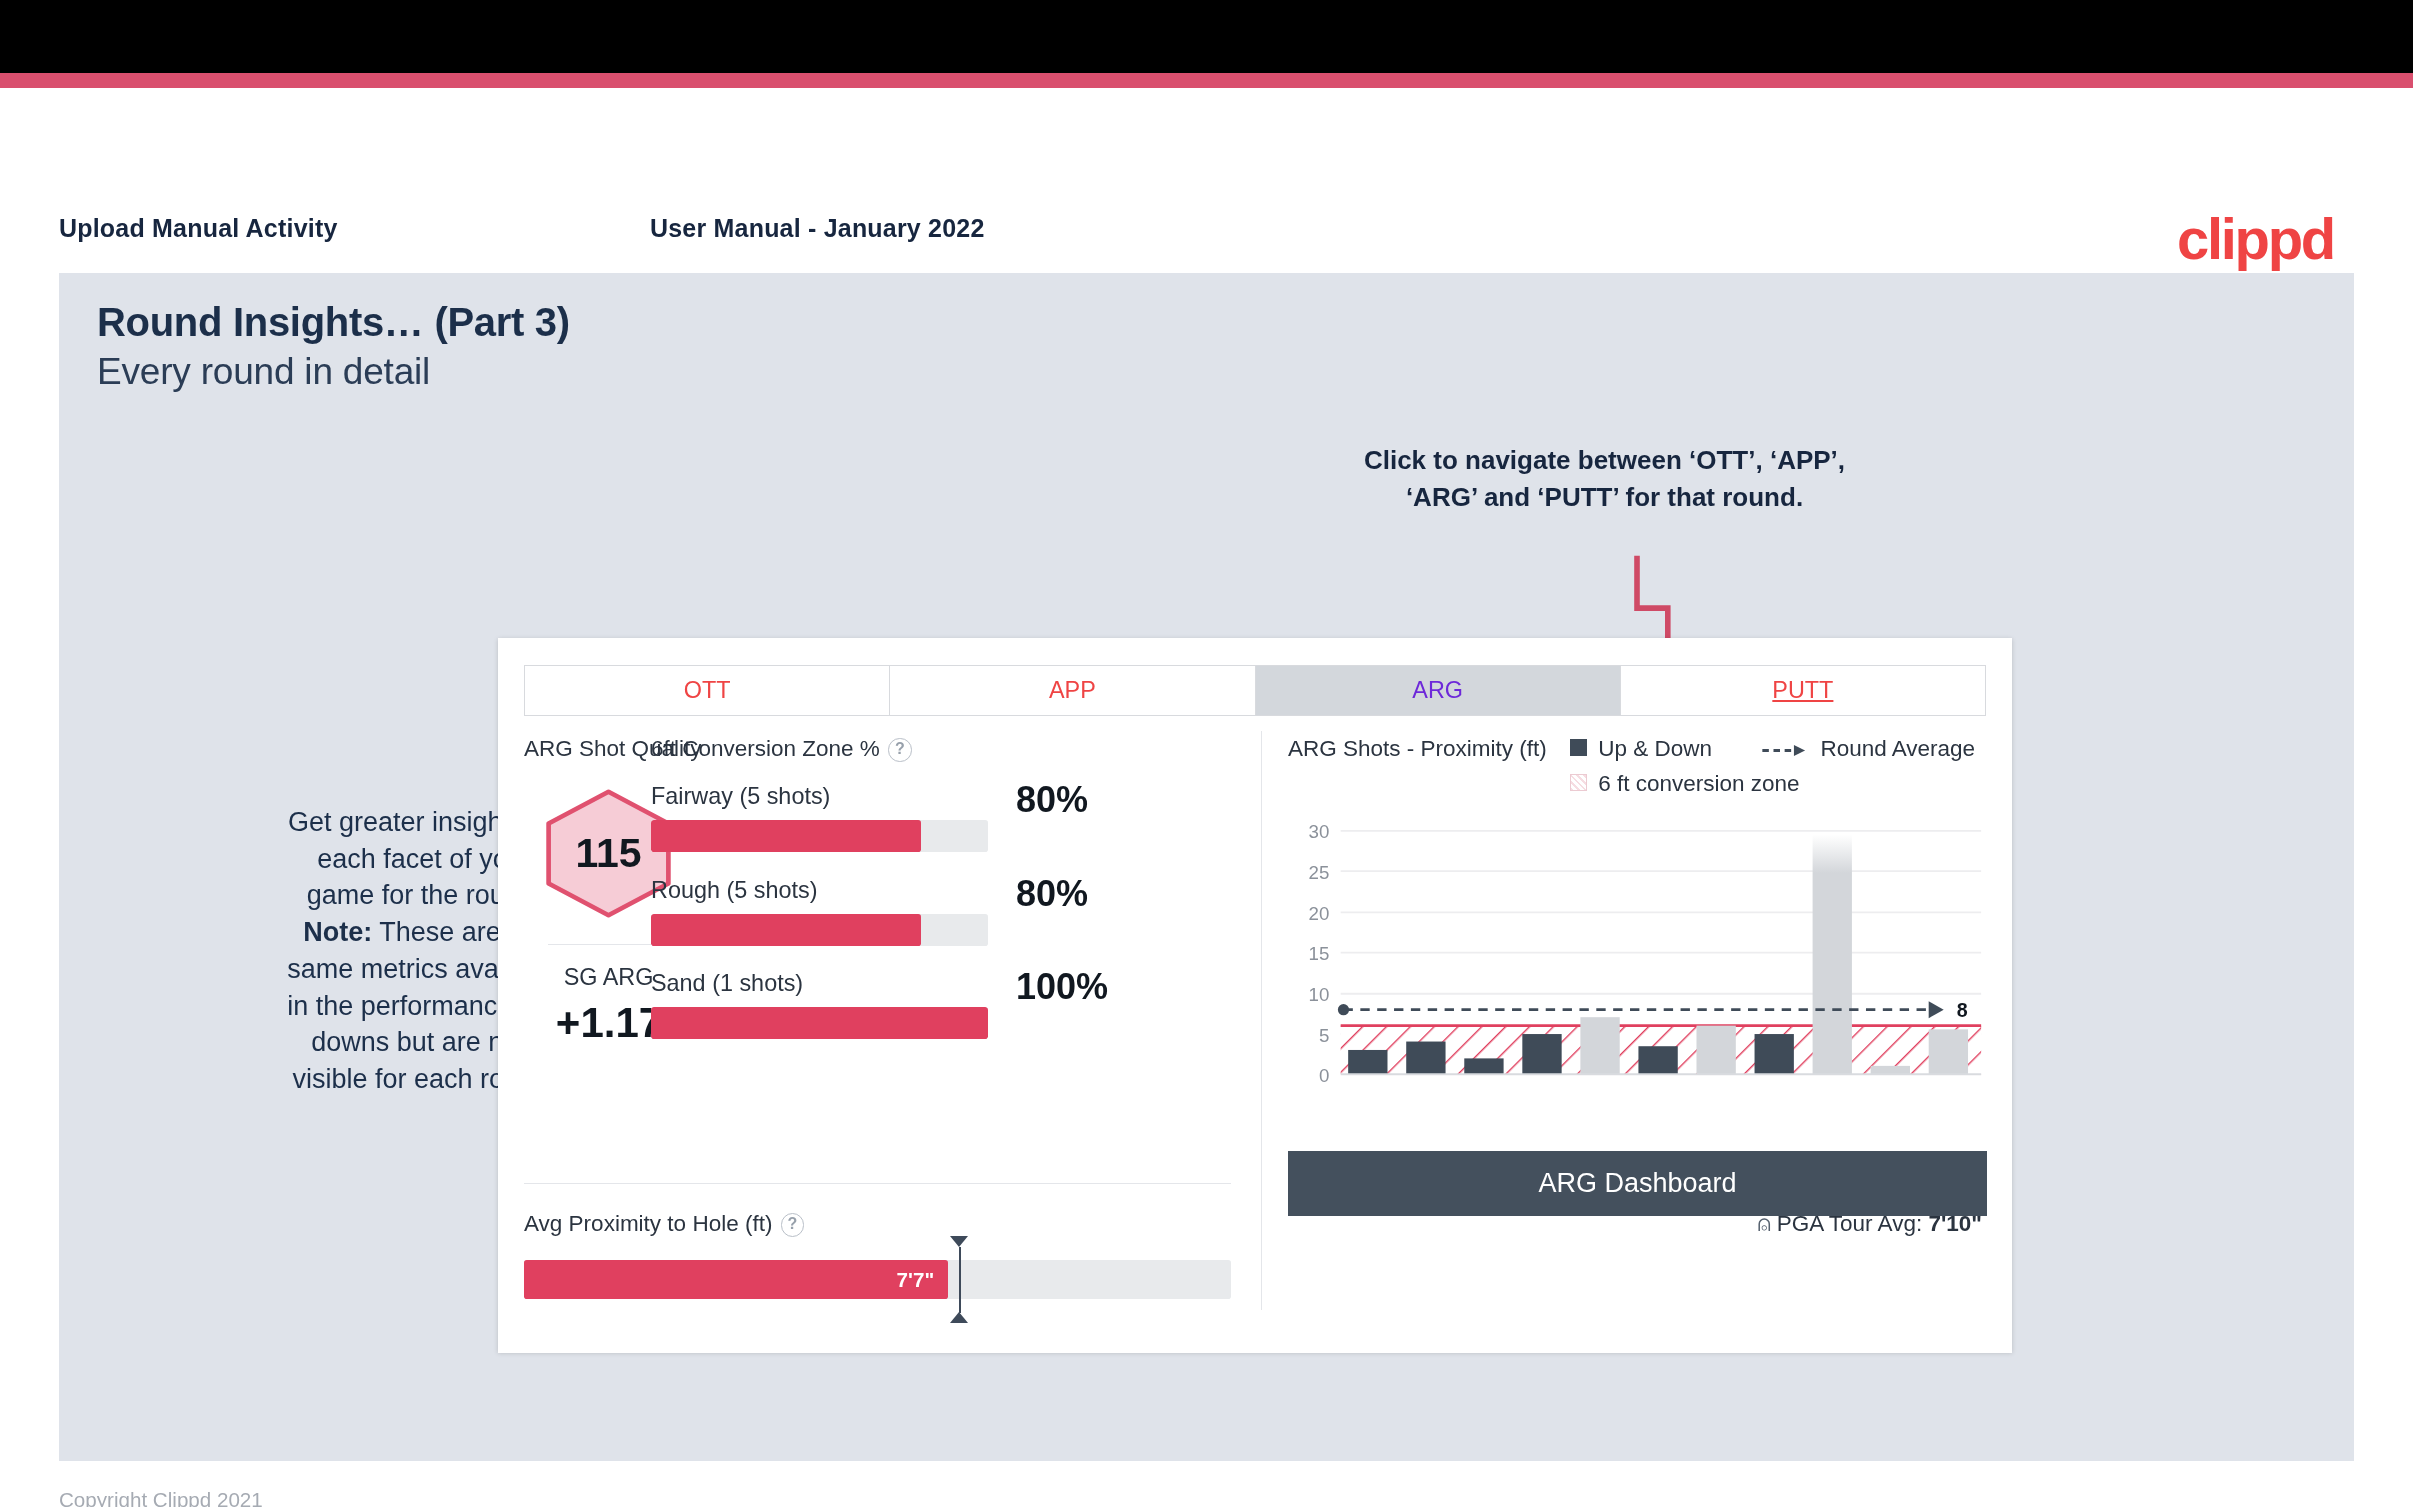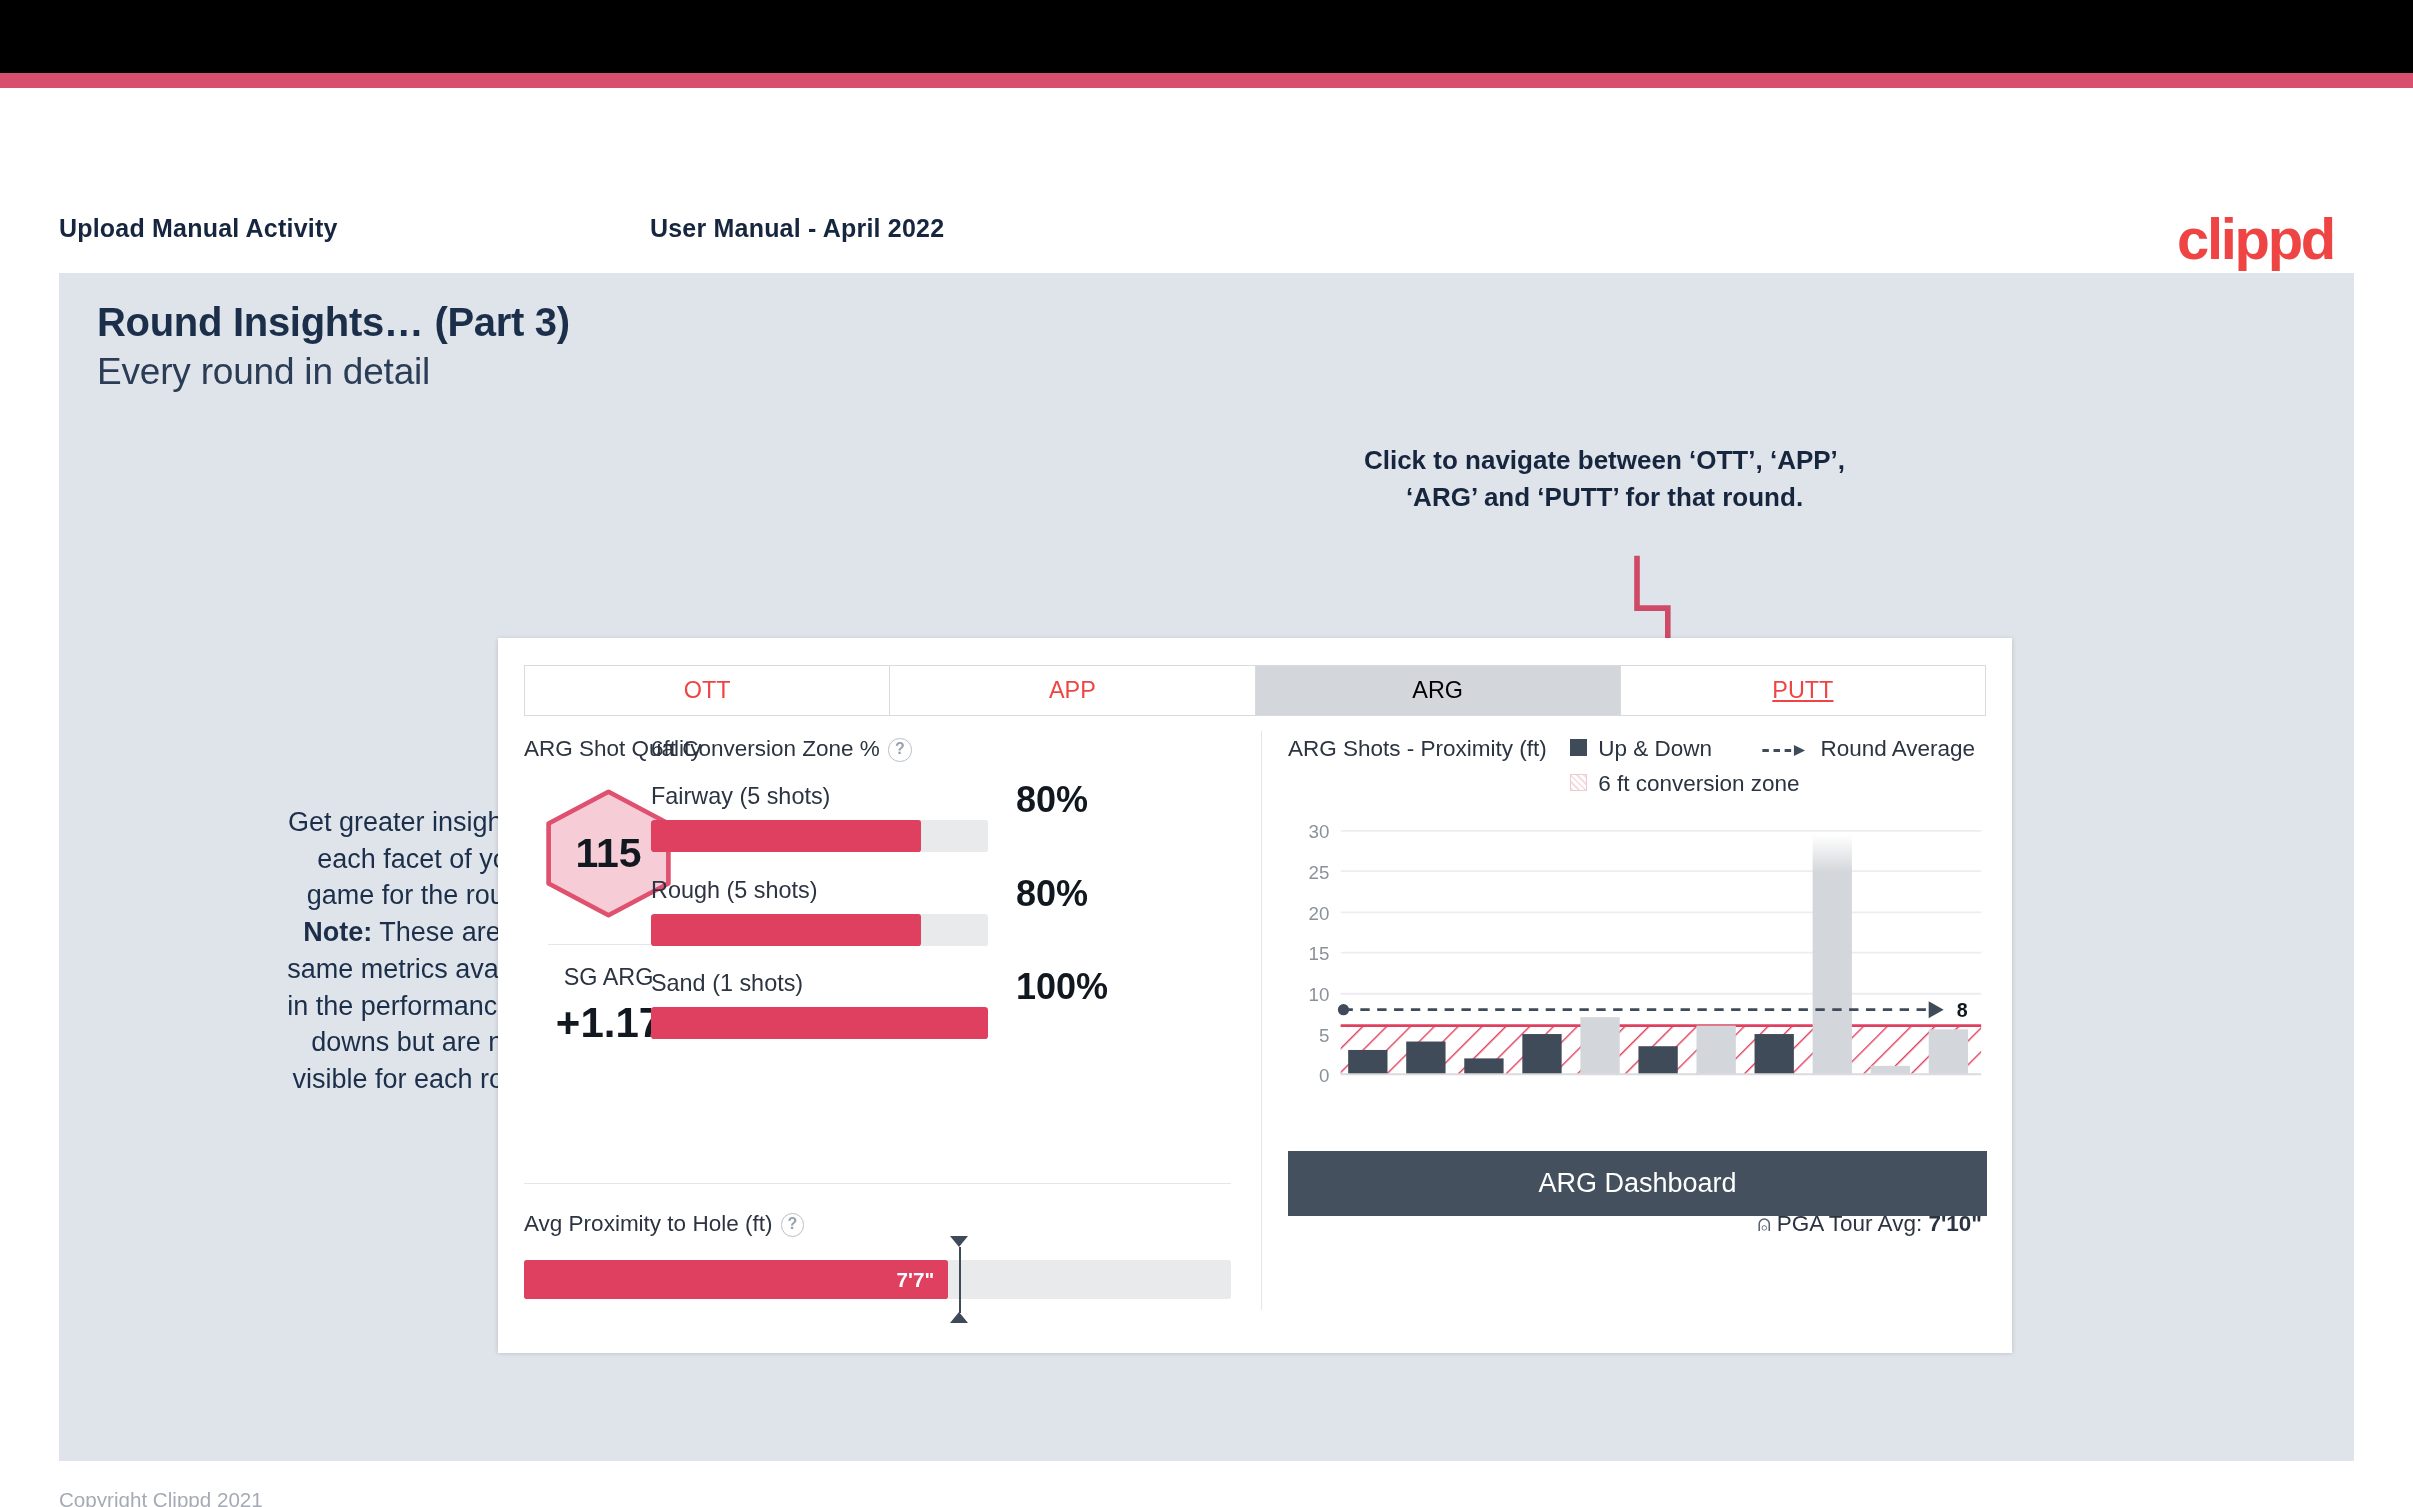--- a/index.html
+++ b/index.html
@@ -87,21 +87,21 @@
     position:absolute; left:26px; top:27px;
     width:1462px; height:51px;
     display:flex; border:0.9px solid #d8dade; background:#fff;
   }
   .tab {
     flex:1; display:flex; align-items:center; justify-content:center;
     font-size:23.4px; color:#ef4444; border-right:0.9px solid #d8dade;
     background:#fff; cursor:pointer;
   }
   .tab:last-child { border-right:none;text-decoration:underline; }
-  .tab.active { background:#d3d7dc; color:#000000; }
+  .tab.active { background:#d3d7dc; color:#6d28d9; }
 
   
   .pane-divider {
     position:absolute; left:763px; top:93px; width:0.9px; height:579px;
     background:#e4e6ea;
   }
 
   
   .lbl-shotq {
     position:absolute; left:26px; top:98px;
@@ -207,21 +207,21 @@
 <body>
 
 <div class="slide-outer">
   <div class="topbar-black"></div>
   <div class="topbar-pink"></div>
 
   <div class="page">
 
     <div class="hdr">
       <div class="hdr-left">Upload Manual Activity</div>
-      <div class="hdr-mid">User Manual - April 2022</div>
+      <div class="hdr-mid">User Manual - January 2022</div>
       <div class="logo">clippd</div>
       <div class="hdr-rule"></div>
     </div>
 
     <div class="body-panel">
 
       <div class="title-main">Round Insights… (Part 3)</div>
       <div class="title-sub">Every round in detail</div>
 
       <div class="callout">

